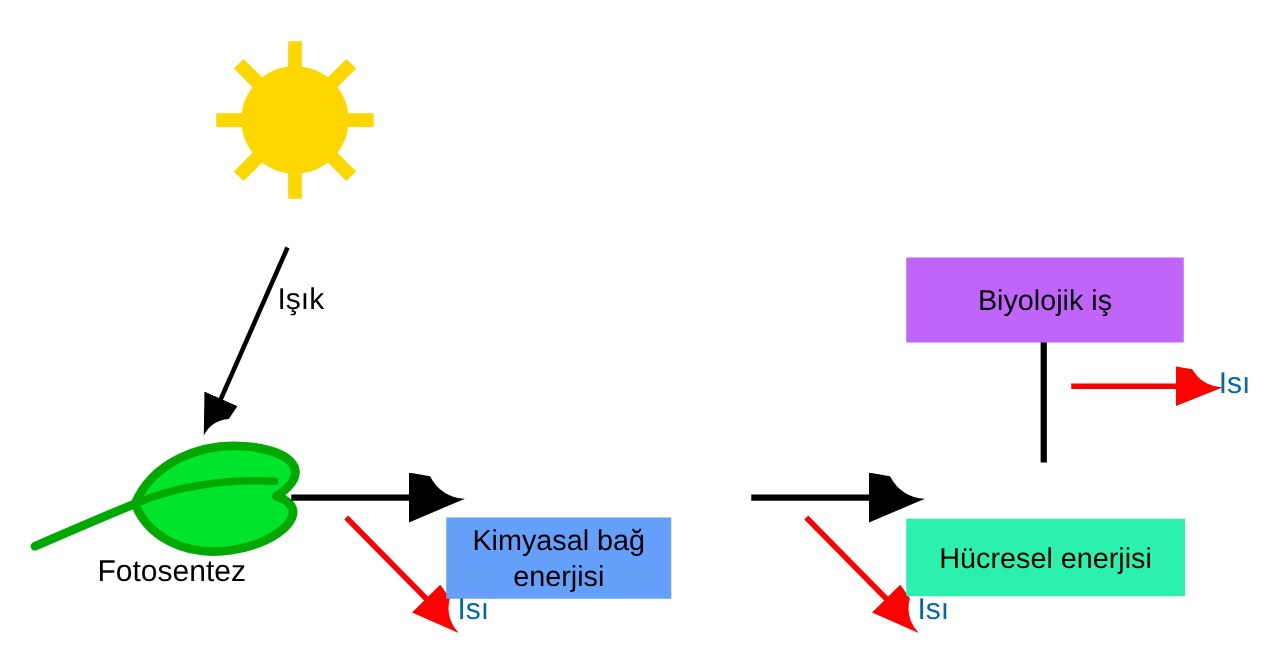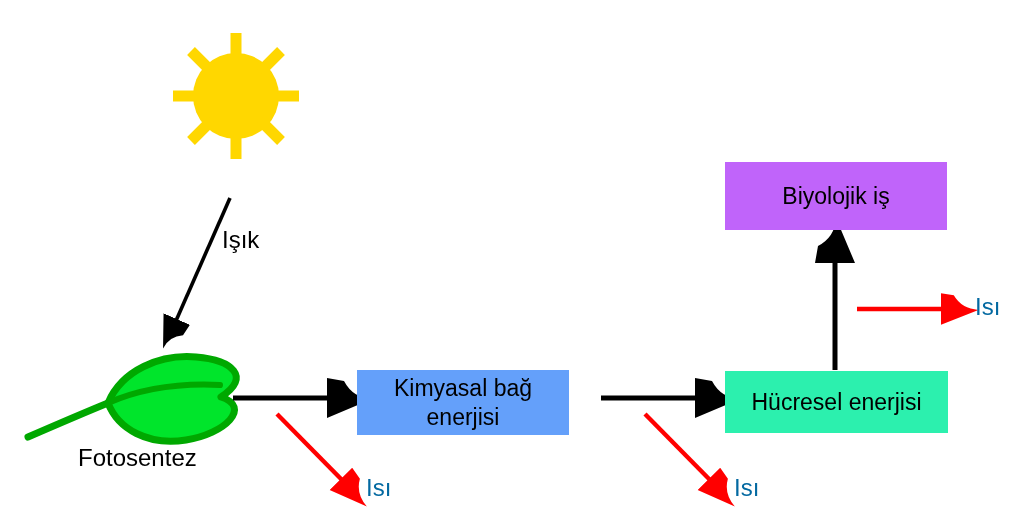--- a/index.html
+++ b/index.html
@@ -30,36 +30,37 @@
     display: flex;
     align-items: center;
     justify-content: center;
     text-align: center;
     color: #000000;
     font-family: "Liberation Sans", sans-serif;
     font-size: 23px;
     line-height: 1.22;
     box-sizing: border-box;
     padding: 12px 6px;
+    margin-top: 44px;
   }
   .plain-label {
     position: absolute;
     color: #000000;
     font-family: "Liberation Sans", sans-serif;
     font-size: 24px;
     white-space: nowrap;
   }
   .heat-label {
     position: absolute;
     color: #0369a1;
     font-family: "Liberation Sans", sans-serif;
     font-size: 24px;
     white-space: nowrap;
   }
-  #box-chem   { left: 357px; top: 370px; width: 212px; height: 65px; }
+  #box-chem   { left: 357px; top: 370px; width: 180px; height: 65px; }
   #box-resp   { left: 725px; top: 371px; width: 223px; height: 62px; }
   #box-work   { left: 725px; top: 162px; width: 222px; height: 68px; }
   #label-light      { left: 222px; top: 226px; }
   #label-photo      { left: 78px;  top: 444px; }
   #label-heat-1     { left: 366px; top: 474px; }
   #label-heat-2     { left: 734px; top: 474px; }
   #label-heat-3     { left: 975px; top: 293px; }
 </style>
 </head>
 <body>

